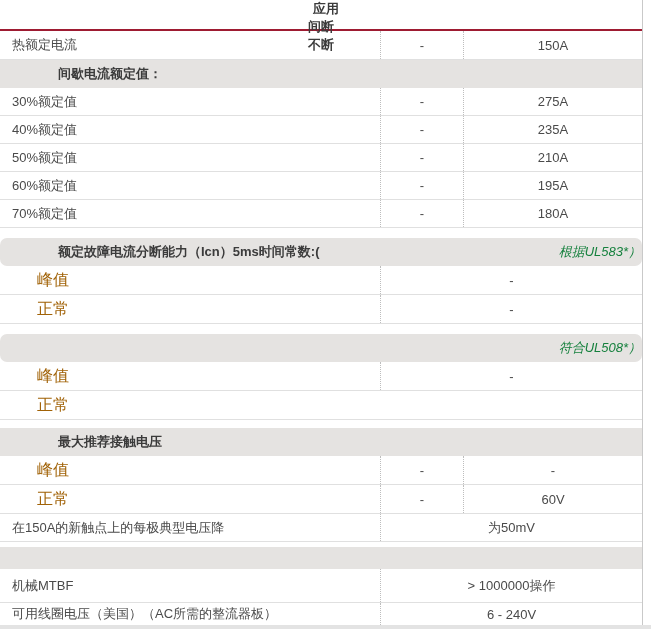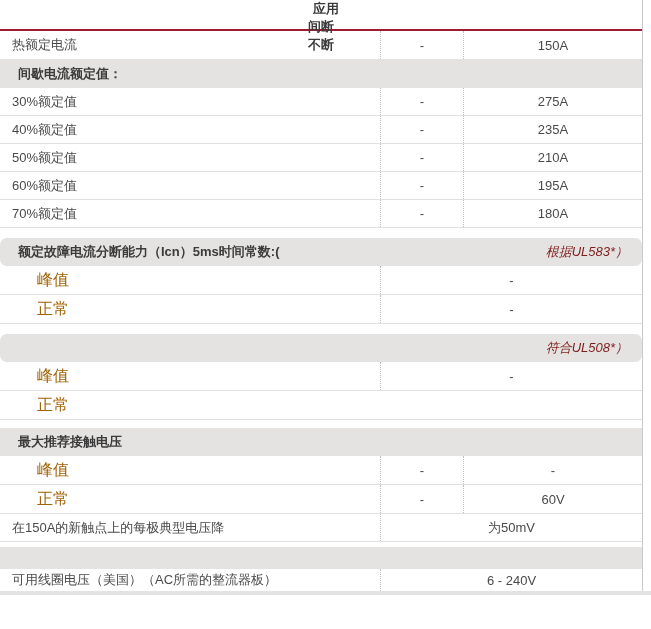--- a/index.html
+++ b/index.html
@@ -25,23 +25,23 @@
   .c1{flex:1;padding-left:12px;}
   .c2{width:82px;align-self:stretch;display:flex;align-items:center;justify-content:center;
       border-left:1px dotted #bdbdbd;}
   .c3{width:178px;align-self:stretch;display:flex;align-items:center;justify-content:center;
       border-left:1px dotted #bdbdbd;}
   .cm{width:261px;align-self:stretch;display:flex;align-items:center;justify-content:center;
       border-left:1px dotted #bdbdbd;}
   
   .section{display:flex;align-items:center;height:28px;background:#e5e3e1;
            font-size:13px;font-weight:bold;color:#3b3b3b;}
-  .section .c1{padding-left:18px;}
-  .section .note{margin-left:auto;padding-right:14px;font-style:italic;font-weight:normal;
-                 color:#7f1d1d;font-size:13px;}
+  .section .c1{padding-left:18px;margin-left:40px;}
+  .section .note{margin-left:auto;padding-right:1px;font-style:italic;font-weight:normal;
+                 color:#15803d;font-size:13px;}
   .section.empty{height:22px;}
   .mt10{margin-top:10px;border-radius:7px;}
   .mt8{margin-top:8px;}
   .mt5{margin-top:5px;}
   .big{font-size:16px;color:#a16207;}
   .indent{padding-left:37px;}
   .bottom-strip{width:651px;height:4px;background:#e3e3e3;}
 </style>
 </head>
 <body>
@@ -132,20 +132,24 @@
     </div>
     <div class="row">
       <div class="c1">在150A的新触点上的每极典型电压降</div>
       <div class="cm">为50mV</div>
     </div>
 
     <div class="section empty mt5">
       <div class="c1"></div>
       <div class="note"></div>
     </div>
+    <div class="row tall">
+      <div class="c1">机械MTBF</div>
+      <div class="cm">&gt; 1000000操作</div>
+    </div>
     <div class="row short">
       <div class="c1">可用线圈电压（美国）（AC所需的整流器板）</div>
       <div class="cm">6 - 240V</div>
     </div>
 
   </div>
   <div class="bottom-strip"></div>
 </div>
 
 </body></html>

